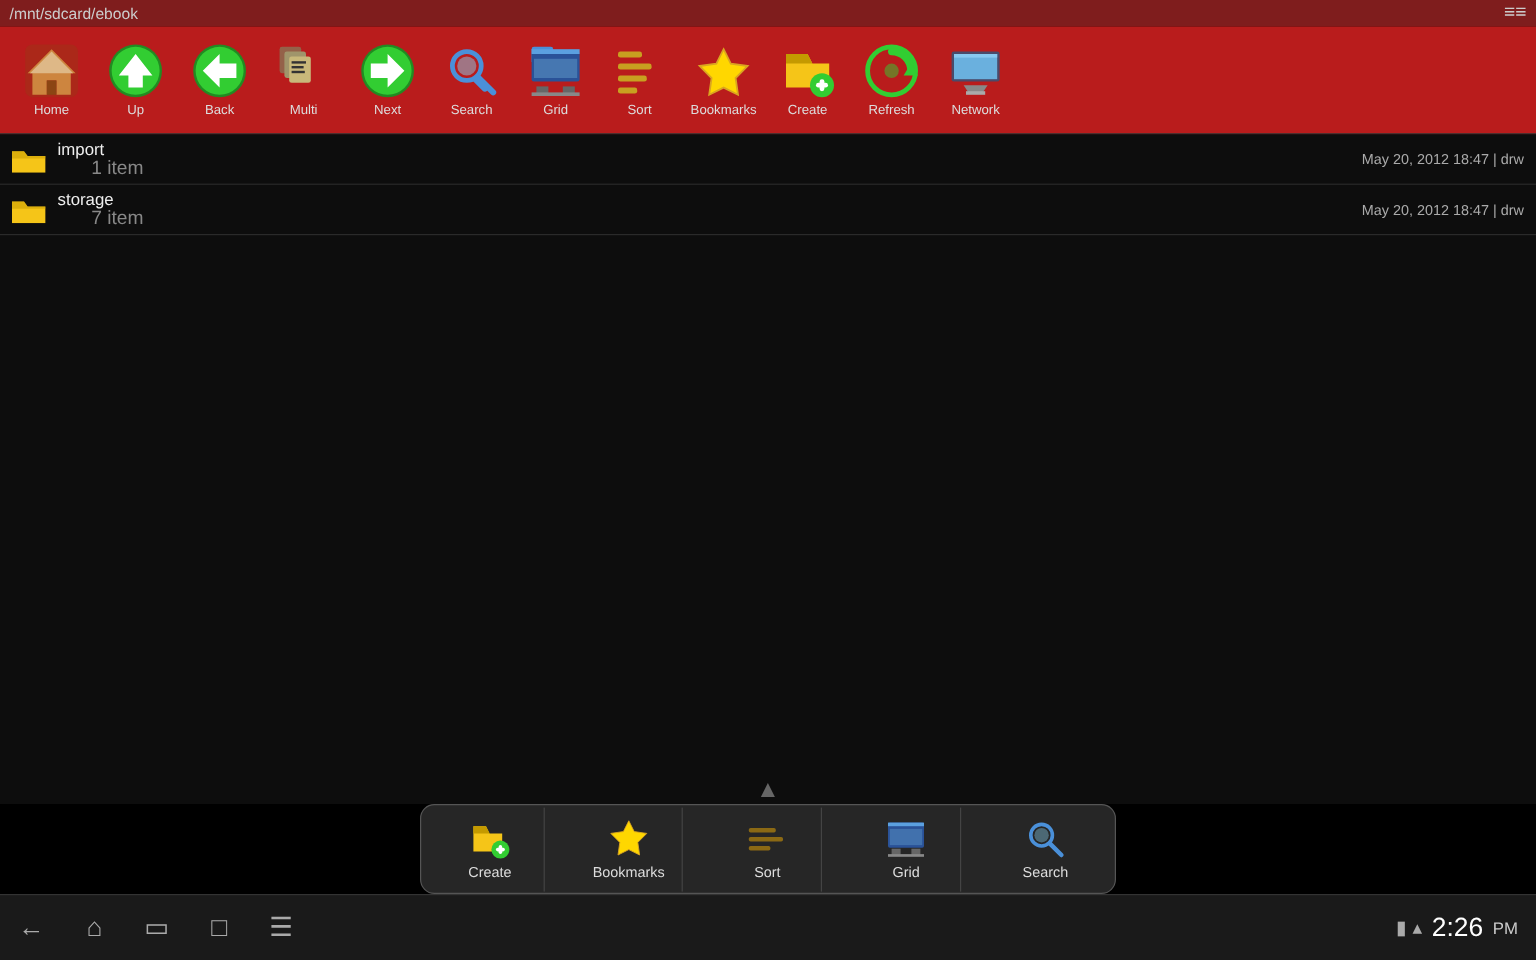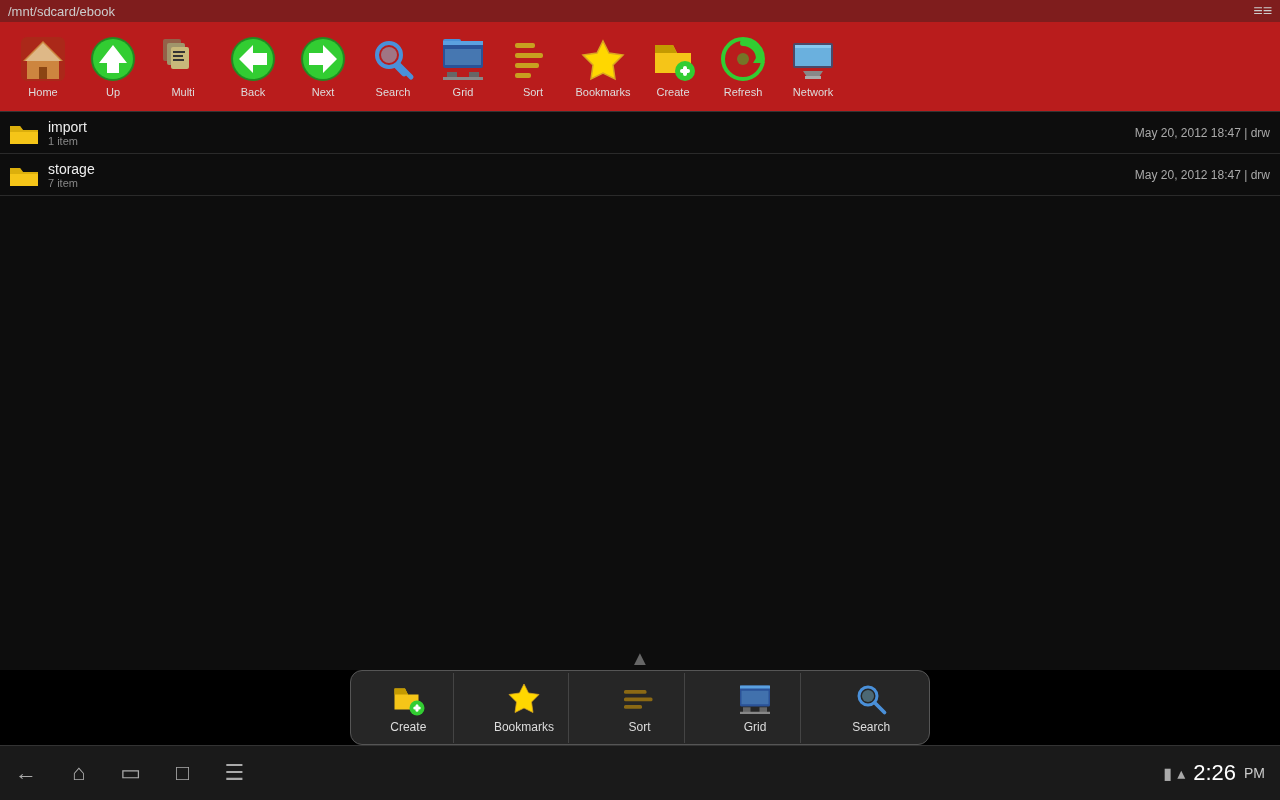--- a/index.html
+++ b/index.html
@@ -75,22 +75,23 @@
     .file-info {
       display: flex;
       flex-direction: column;
       flex: 1;
     }
     .file-name {
       font-size: 14px;
       color: #eee;
     }
     .file-subname {
-      font-size: 11px;
+      font-size: 16px;
       color: #888;
+      margin-left: 28px;
     }
     .file-meta {
       font-size: 12px;
       color: #aaa;
       text-align: right;
       white-space: nowrap;
       padding-left: 11px;
     }
 
     
@@ -218,37 +219,37 @@
     <svg class="toolbar-icon" viewBox="0 0 48 48">
       <circle cx="24" cy="24" r="22" fill="#228B22"></circle>
       <circle cx="24" cy="24" r="20" fill="#32CD32"></circle>
       <polygon points="24,10 38,28 30,28 30,38 18,38 18,28 10,28" fill="white"></polygon>
     </svg>
     <span>Up</span>
   </div>
 
   <div class="toolbar-btn">
     <svg class="toolbar-icon" viewBox="0 0 48 48">
+      <circle cx="24" cy="24" r="22" fill="#228B22"></circle>
+      <circle cx="24" cy="24" r="20" fill="#32CD32"></circle>
+      <polygon points="10,24 24,10 24,18 38,18 38,30 24,30 24,38" fill="white"></polygon>
+    </svg>
+    <span>Back</span>
+  </div>
+
+  <div class="toolbar-btn">
+    <svg class="toolbar-icon" viewBox="0 0 48 48">
       <rect x="4" y="4" width="18" height="22" rx="2" fill="#8B7355" opacity="0.8"></rect>
       <rect x="8" y="8" width="18" height="22" rx="2" fill="#a0956b"></rect>
       <rect x="12" y="12" width="18" height="22" rx="2" fill="#c8b87a"></rect>
       <rect x="14" y="16" width="12" height="2" fill="#333"></rect>
       <rect x="14" y="20" width="10" height="2" fill="#333"></rect>
       <rect x="14" y="24" width="11" height="2" fill="#333"></rect>
     </svg>
     <span>Multi</span>
-  </div>
-
-  <div class="toolbar-btn">
-    <svg class="toolbar-icon" viewBox="0 0 48 48">
-      <circle cx="24" cy="24" r="22" fill="#228B22"></circle>
-      <circle cx="24" cy="24" r="20" fill="#32CD32"></circle>
-      <polygon points="10,24 24,10 24,18 38,18 38,30 24,30 24,38" fill="white"></polygon>
-    </svg>
-    <span>Back</span>
   </div>
 
   <div class="toolbar-btn">
     <svg class="toolbar-icon" viewBox="0 0 48 48">
       <circle cx="24" cy="24" r="22" fill="#228B22"></circle>
       <circle cx="24" cy="24" r="20" fill="#32CD32"></circle>
       <polygon points="38,24 24,10 24,18 10,18 10,30 24,30 24,38" fill="white"></polygon>
     </svg>
     <span>Next</span>
   </div>

